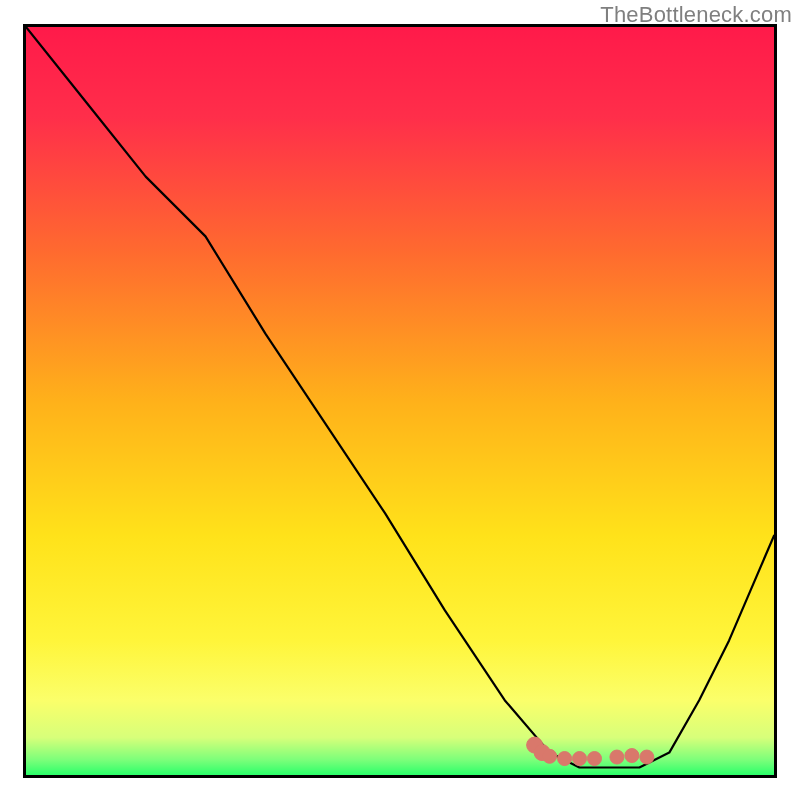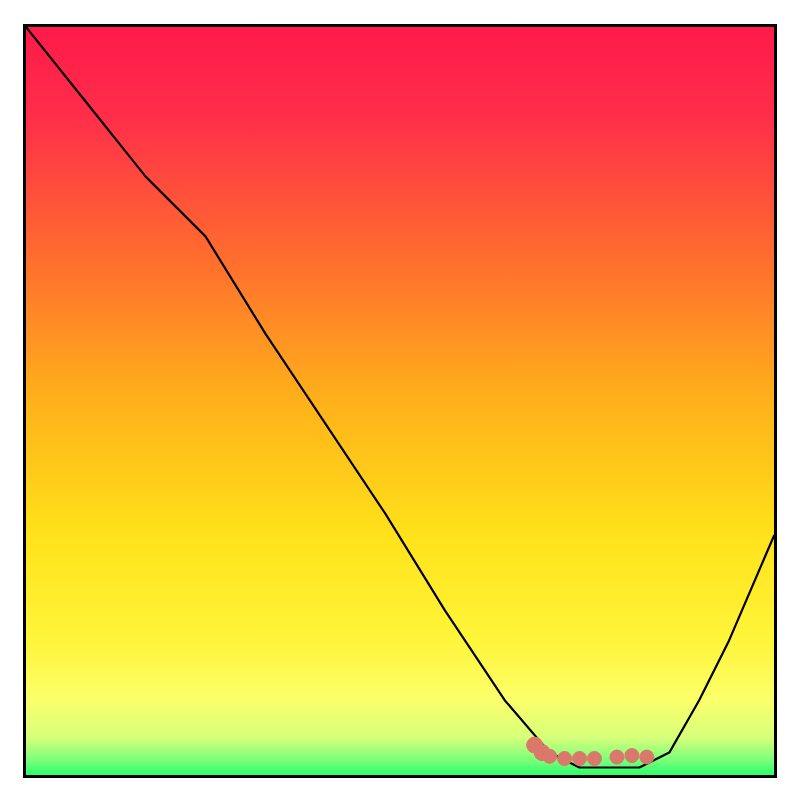--- a/index.html
+++ b/index.html
@@ -52,20 +52,21 @@
   }
   .dots path {
     fill: #d9786b;
     stroke: #d9786b;
   }
 </style>
 </head>
 <body>
 <div class="wrap">
 
+  <div class="attribution">TheBottleneck.com</div>
 
   <div class="plot-frame">
     <svg class="plot" viewBox="0 0 748 748" preserveAspectRatio="none">
       <defs>
         <linearGradient id="bg-grad" x1="0" y1="0" x2="0" y2="1">
           <stop offset="0%" stop-color="#ff1a4a"></stop>
           <stop offset="12%" stop-color="#ff2e4a"></stop>
           <stop offset="30%" stop-color="#ff6a2f"></stop>
           <stop offset="50%" stop-color="#ffb11a"></stop>
           <stop offset="68%" stop-color="#ffe21a"></stop>

